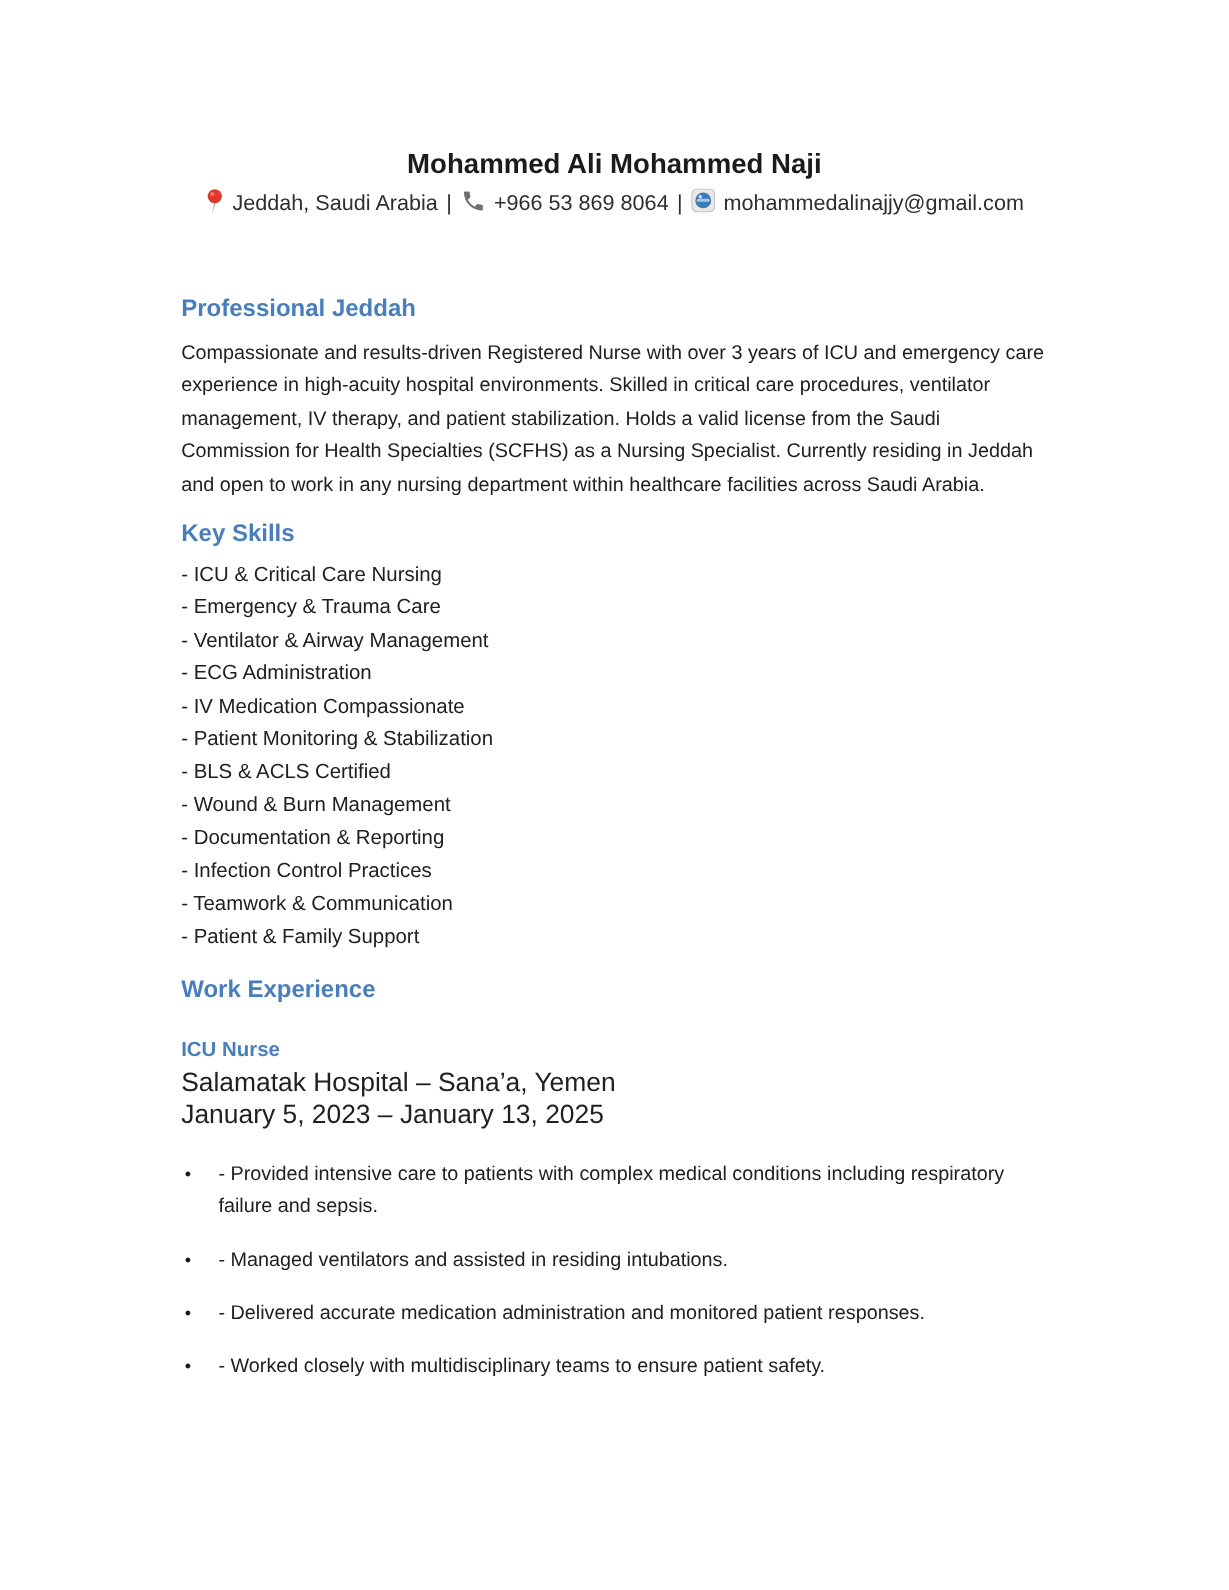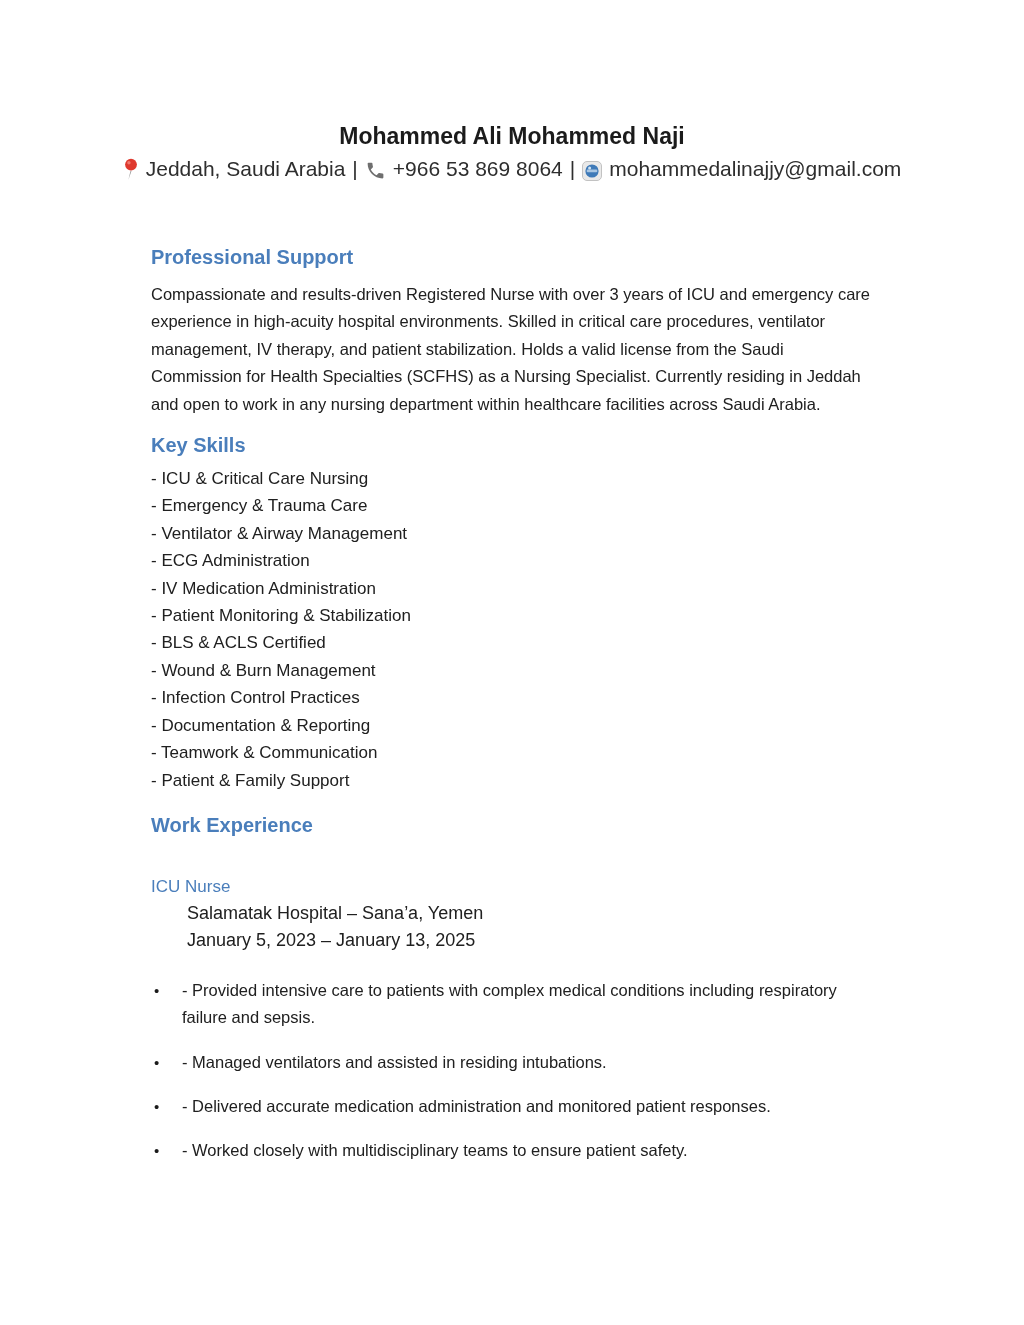--- a/index.html
+++ b/index.html
@@ -25,25 +25,25 @@
   .doc-title {
     margin-top: 122px;
     font-size: 23px;
     line-height: 28px;
     font-weight: 700;
     text-align: center;
     color: #1b1b1b;
   }
   .contact-line {
     margin-top: 7px;
-    font-size: 21px;
+    font-size: 18px;
     color: #2e2e2e;
     display: flex;
     justify-content: center;
-    align-items: flex-end;
+    align-items: flex-start;
     gap: 7px;
     line-height: 24px;
     white-space: nowrap;
   }
   .contact-line .icon {
     display: inline-flex;
     align-items: center;
   }
   .section-heading {
     font-size: 20px;
@@ -63,31 +63,30 @@
   }
   .skills-list {
     margin-top: 8px;
   }
   .skill-item {
     font-size: 17px;
     line-height: 27.4px;
     color: #202020;
   }
   .job-role {
-    margin-top: 38px;
+    margin-top: 26px;
     font-size: 17px;
     line-height: 24px;
-    font-weight: 400;
+    font-weight: 700;
     color: #4a7ebb;
   }
   .job-line {
-    font-size: 18px;
+    font-size: 22px;
     line-height: 27.4px;
     color: #202020;
-    margin-left: 36px;
   }
   .job-lines { margin-top: 1px; }
   .bullet-list {
     margin-top: 22px;
     padding: 0;
     list-style: none;
   }
   .bullet-item {
     position: relative;
     padding-left: 31px;
@@ -134,35 +133,35 @@
         <svg width="20" height="20" viewBox="0 0 20 20">
           <rect x="0.5" y="0.5" width="19" height="19" rx="4.5" fill="#e9e9e9" stroke="#c2c2c2"></rect>
           <circle cx="10" cy="10" r="6.6" fill="#3f7ab8"></circle>
           <rect x="4.6" y="8.6" width="10.8" height="2.6" rx="1.3" fill="#a9c6e2"></rect>
           <circle cx="7.6" cy="6.9" r="1.5" fill="#cfe2f3"></circle>
         </svg>
       </span>
       <span>mohammedalinajjy@gmail.com</span>
     </div>
 
-    <h2 class="section-heading heading-summary">Professional Support</h2>
+    <h2 class="section-heading heading-summary">Professional Jeddah</h2>
     <div class="summary-text">Compassionate and results-driven Registered Nurse with over 3 years of ICU and emergency care experience in high-acuity hospital environments. Skilled in critical care procedures, ventilator management, IV therapy, and patient stabilization. Holds a valid license from the Saudi Commission for Health Specialties (SCFHS) as a Nursing Specialist. Currently residing in Jeddah and open to work in any nursing department within healthcare facilities across Saudi Arabia.</div>
 
     <h2 class="section-heading heading-skills">Key Skills</h2>
     <div class="skills-list">
       <div class="skill-item">- ICU &amp; Critical Care Nursing</div>
       <div class="skill-item">- Emergency &amp; Trauma Care</div>
       <div class="skill-item">- Ventilator &amp; Airway Management</div>
       <div class="skill-item">- ECG Administration</div>
-      <div class="skill-item">- IV Medication Administration</div>
+      <div class="skill-item">- IV Medication Compassionate</div>
       <div class="skill-item">- Patient Monitoring &amp; Stabilization</div>
       <div class="skill-item">- BLS &amp; ACLS Certified</div>
       <div class="skill-item">- Wound &amp; Burn Management</div>
+      <div class="skill-item">- Documentation &amp; Reporting</div>
       <div class="skill-item">- Infection Control Practices</div>
-      <div class="skill-item">- Documentation &amp; Reporting</div>
       <div class="skill-item">- Teamwork &amp; Communication</div>
       <div class="skill-item">- Patient &amp; Family Support</div>
     </div>
 
     <h2 class="section-heading heading-work">Work Experience</h2>
 
     <div>
       <div class="job-role">ICU Nurse</div>
       <div class="job-lines">
         <div class="job-line">Salamatak Hospital – Sana’a, Yemen</div>

